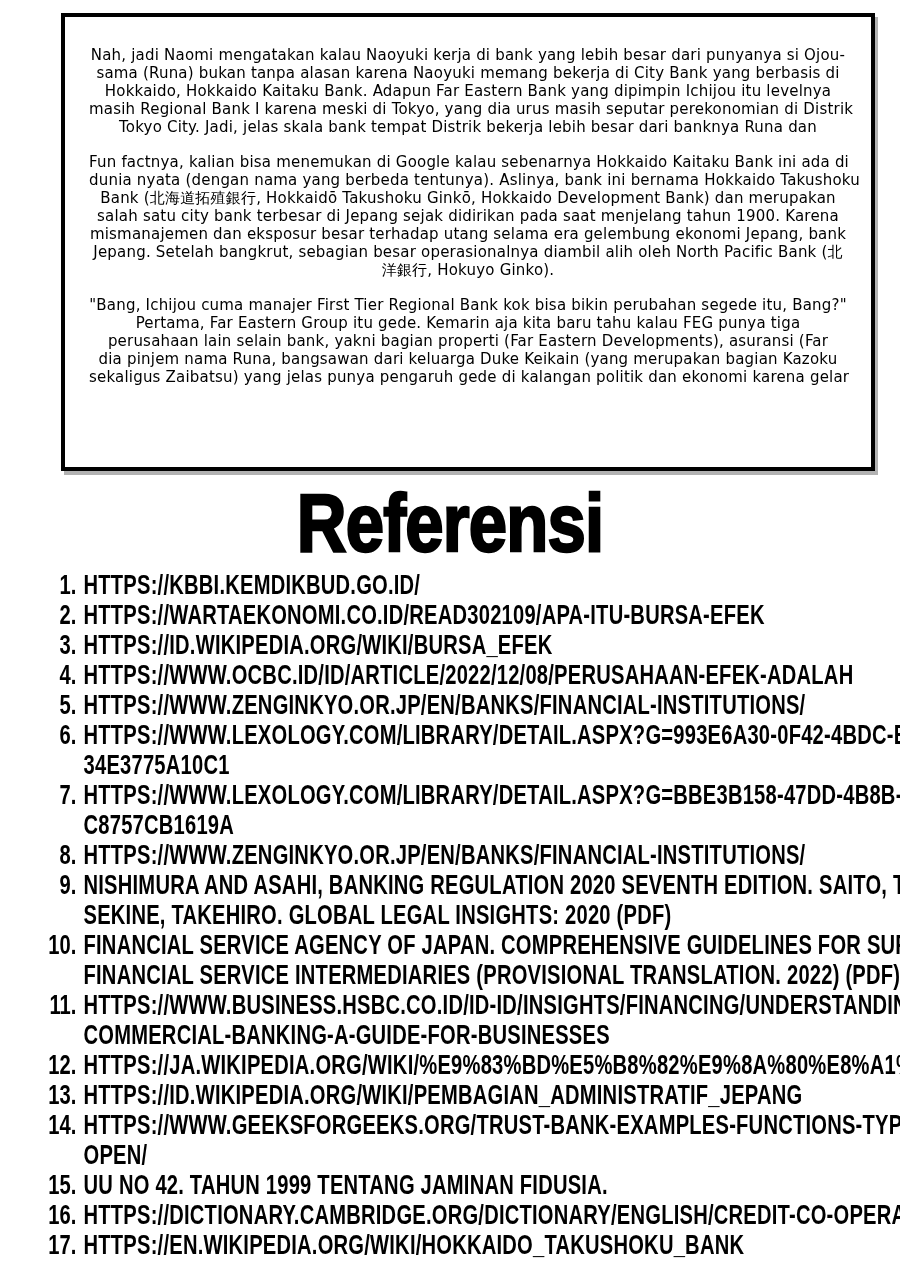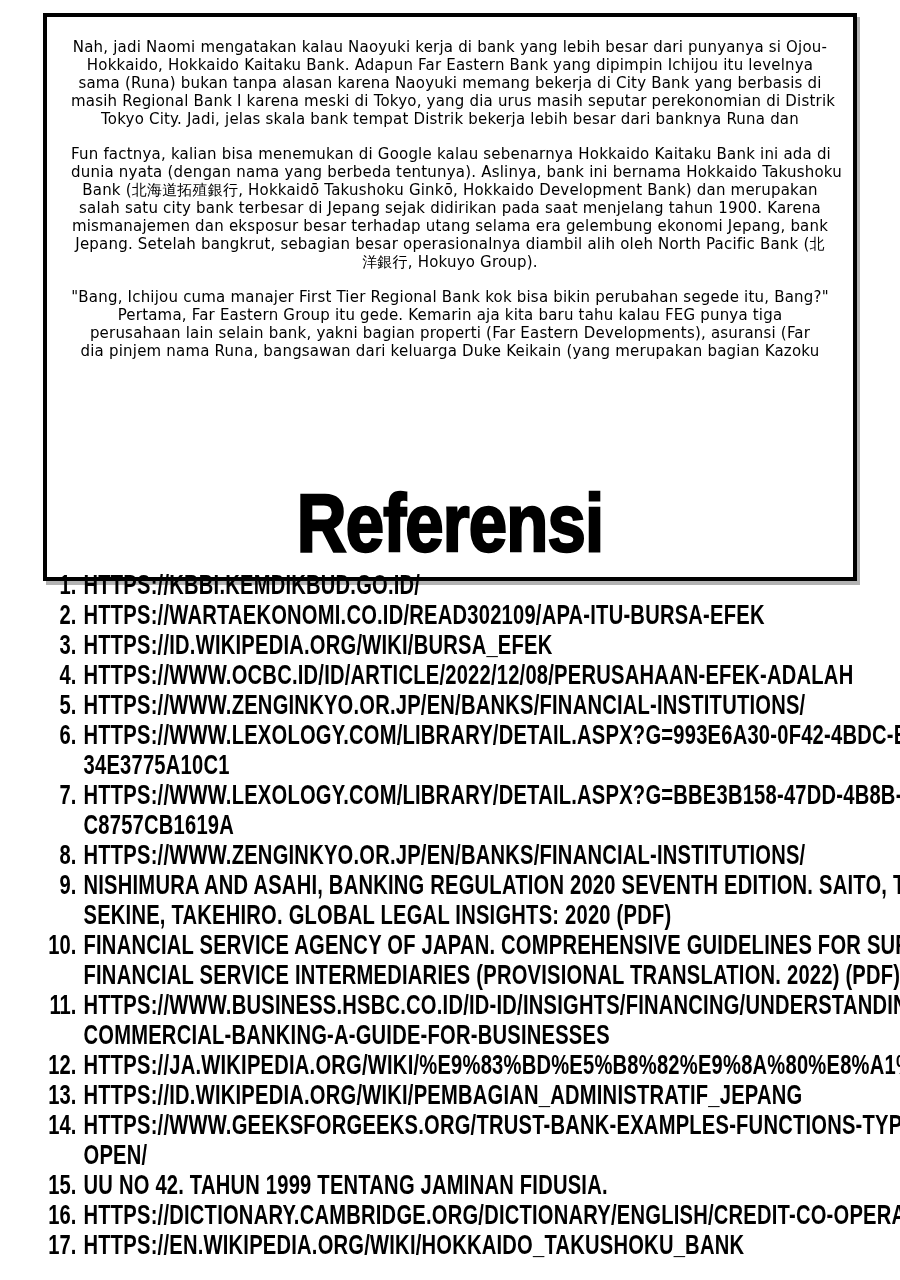--- a/index.html
+++ b/index.html
@@ -12,29 +12,29 @@
     height: 1280px;
     position: relative;
     overflow: hidden;
     color: #000;
     font-family: "DejaVu Sans", sans-serif;
   }
 
   
   .note-box {
     position: absolute;
-    left: 43px;
+    left: 61px;
     top: 13px;
     width: 814px;
-    height: 568px;
+    height: 458px;
     box-sizing: border-box;
     border: 4px solid #000;
     box-shadow: 3px 4px 0 rgba(0,0,0,0.30);
     background: #fff;
-    padding: 21px 24px 10px 24px;
+    padding: 29px 24px 10px 24px;
     text-align: center;
     overflow: hidden;
   }
   .para { margin: 0 0 17px 0; }
   .para:last-child { margin-bottom: 0; }
   .para-line {
     font-size: 15px;
     line-height: 18px;
     font-weight: 500;
     white-space: nowrap;
@@ -88,39 +88,40 @@
     white-space: nowrap;
     letter-spacing: 0.3px;
   }
 </style>
 </head>
 <body>
 
 <div class="note-box">
     <div class="para">
       <div class="para-line">Nah, jadi Naomi mengatakan kalau Naoyuki kerja di bank yang lebih besar dari punyanya si Ojou-</div>
+      <div class="para-line">sama (Runa) bukan tanpa alasan karena Naoyuki memang bekerja di City Bank yang berbasis di</div>
       <div class="para-line">Hokkaido, Hokkaido Kaitaku Bank. Adapun Far Eastern Bank yang dipimpin Ichijou itu levelnya</div>
-      <div class="para-line">sama (Runa) bukan tanpa alasan karena Naoyuki memang bekerja di City Bank yang berbasis di</div>
       <div class="para-line">masih Regional Bank I karena meski di Tokyo, yang dia urus masih seputar perekonomian di Distrik</div>
       <div class="para-line">Tokyo City. Jadi, jelas skala bank tempat Distrik bekerja lebih besar dari banknya Runa dan</div>
     </div>
     <div class="para">
       <div class="para-line">Fun factnya, kalian bisa menemukan di Google kalau sebenarnya Hokkaido Kaitaku Bank ini ada di</div>
       <div class="para-line">dunia nyata (dengan nama yang berbeda tentunya). Aslinya, bank ini bernama Hokkaido Takushoku</div>
       <div class="para-line">Bank (北海道拓殖銀行, Hokkaidō Takushoku Ginkō, Hokkaido Development Bank) dan merupakan</div>
       <div class="para-line">salah satu city bank terbesar di Jepang sejak didirikan pada saat menjelang tahun 1900. Karena</div>
       <div class="para-line">mismanajemen dan eksposur besar terhadap utang selama era gelembung ekonomi Jepang, bank</div>
       <div class="para-line">Jepang. Setelah bangkrut, sebagian besar operasionalnya diambil alih oleh North Pacific Bank (北</div>
-      <div class="para-line">洋銀行, Hokuyo Group).</div>
+      <div class="para-line">洋銀行, Hokuyo Ginko).</div>
     </div>
     <div class="para">
       <div class="para-line">"Bang, Ichijou cuma manajer First Tier Regional Bank kok bisa bikin perubahan segede itu, Bang?"</div>
       <div class="para-line">Pertama, Far Eastern Group itu gede. Kemarin aja kita baru tahu kalau FEG punya tiga</div>
       <div class="para-line">perusahaan lain selain bank, yakni bagian properti (Far Eastern Developments), asuransi (Far</div>
       <div class="para-line">dia pinjem nama Runa, bangsawan dari keluarga Duke Keikain (yang merupakan bagian Kazoku</div>
+      <div class="para-line">sekaligus Zaibatsu) yang jelas punya pengaruh gede di kalangan politik dan ekonomi karena gelar</div>
     </div>
   </div>
 
 <h1 class="heading">Referensi</h1>
 
 <ol class="ref-list">
     <li class="ref-item">
     <span class="ref-num">1.</span>
     <span class="ref-lines">
         <div class="ref-line">HTTPS://KBBI.KEMDIKBUD.GO.ID/</div>

